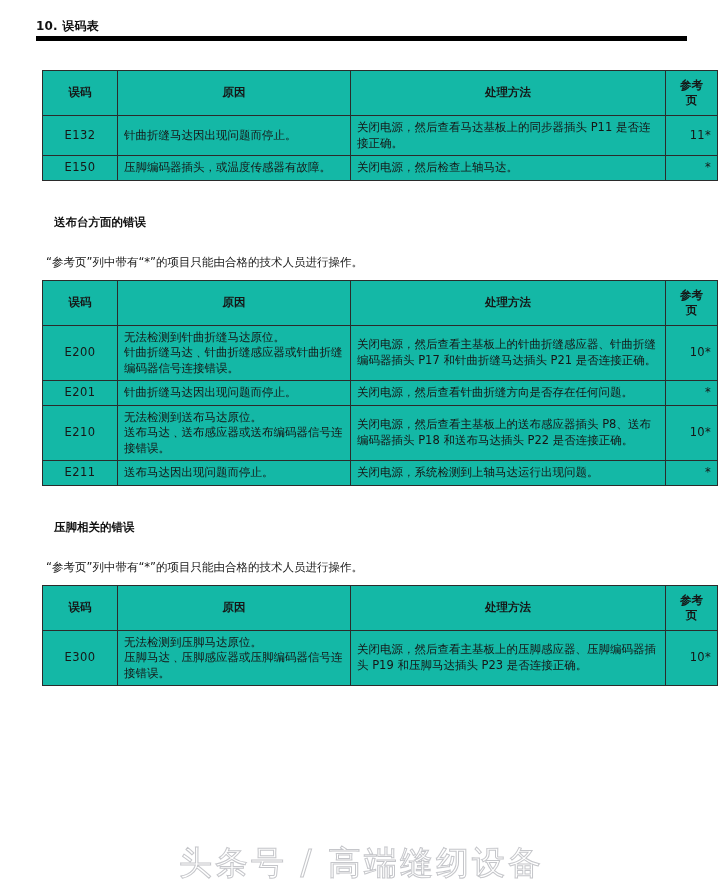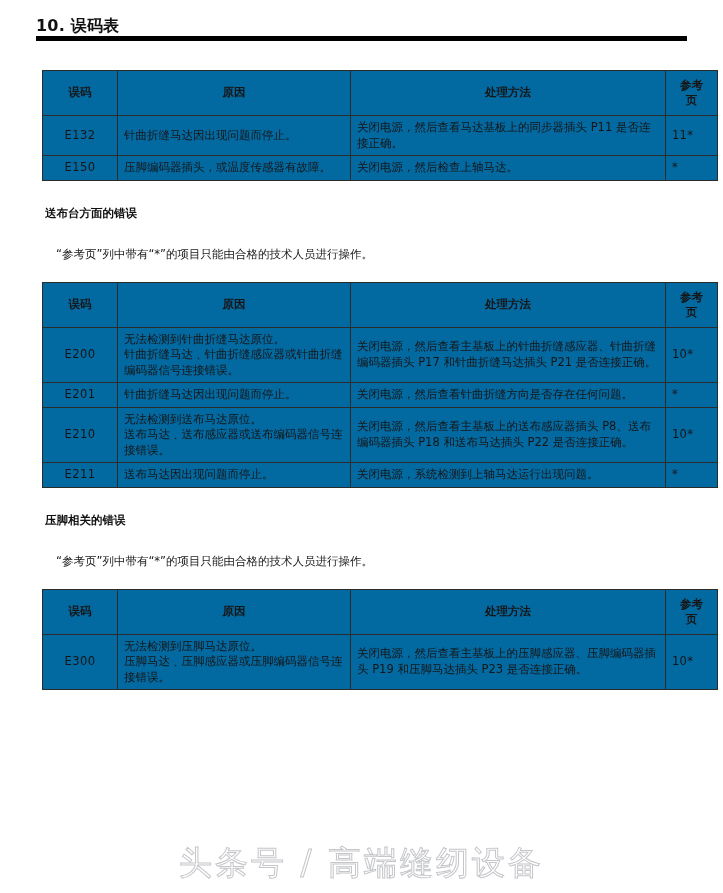--- a/index.html
+++ b/index.html
@@ -24,21 +24,21 @@
   }
 
   
   .doc-header {
     position: absolute;
     left: 36px;
     top: 18px;
     width: 651px;
   }
   .doc-header-title {
-    font-size: 16px;
+    font-size: 12px;
     font-weight: bold;
     letter-spacing: 0.2px;
     color: #111;
     line-height: 16px;
     white-space: nowrap;
   }
   .doc-header-rule {
     margin-top: 2px;
     height: 5px;
     background: #000;
@@ -50,38 +50,38 @@
     position: absolute;
     left: 42px;
     top: 70px;
     width: 639px;
   }
 
   .section-heading {
     font-size: 11.5px;
     font-weight: bold;
     color: #111;
-    margin: 3px;
+    margin: 12px;
     line-height: 15px;
     white-space: nowrap;
   }
   .section-note {
     font-size: 11.5px;
     color: #1a1a1a;
     line-height: 15px;
     white-space: nowrap;
-    margin: 14px;
+    margin: 4px;
   }
 
   
   table.err-table {
     border-collapse: collapse;
     width: 639px;
     table-layout: fixed;
-    background: #0369a1;
+    background: #14b8a6;
   }
   table.err-table td,
   table.err-table th {
     border: 1px solid #2b2b2b;
     padding: 4px 6px;
     font-size: 11.5px;
     line-height: 15.5px;
     vertical-align: middle;
     color: #161616;
     font-weight: normal;
@@ -100,21 +100,21 @@
 
   td.cell-code {
     text-align: center;
     letter-spacing: 0.4px;
   }
   td.cell-cause,
   td.cell-action {
     text-align: left;
   }
   td.cell-page {
-    text-align: left;
+    text-align: right;
     letter-spacing: 0.3px;
   }
   .th-stack {
     display: block;
     line-height: 15px;
   }
 
   
   .gap-after-table { height: 22px; }
   .gap-head-to-note { height: 9px; }

